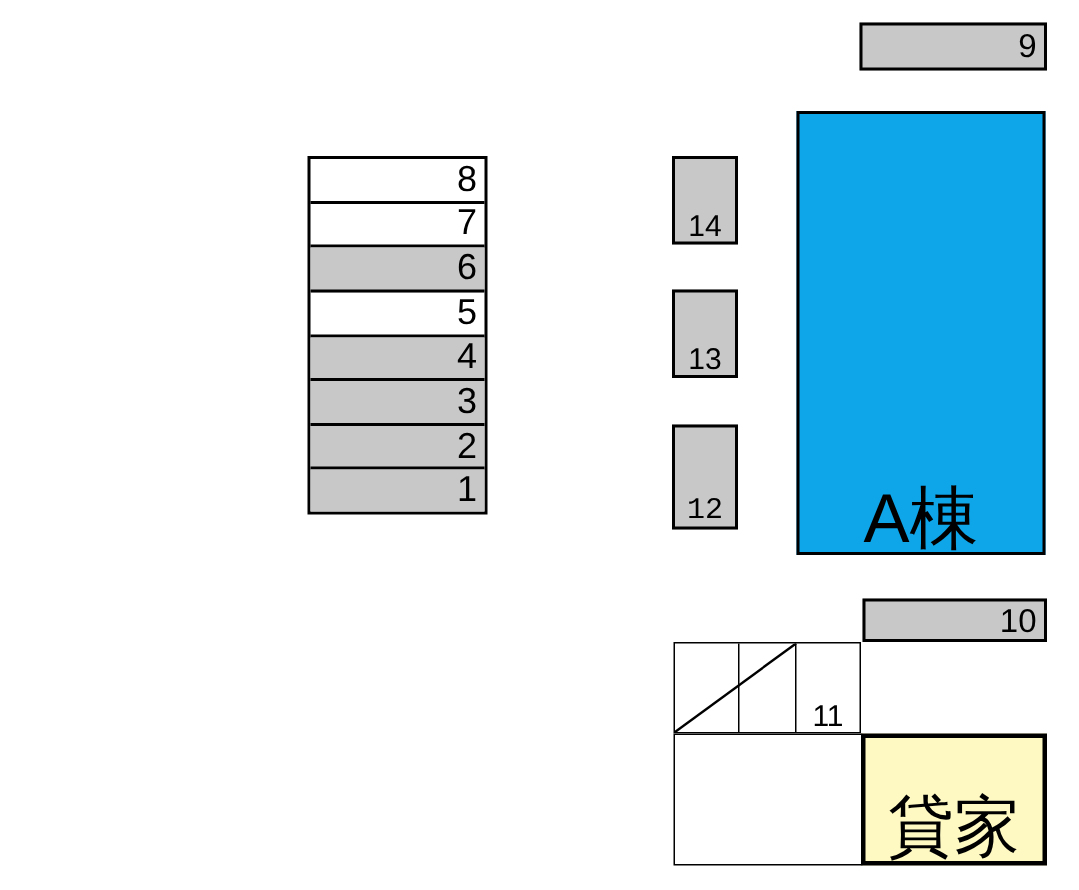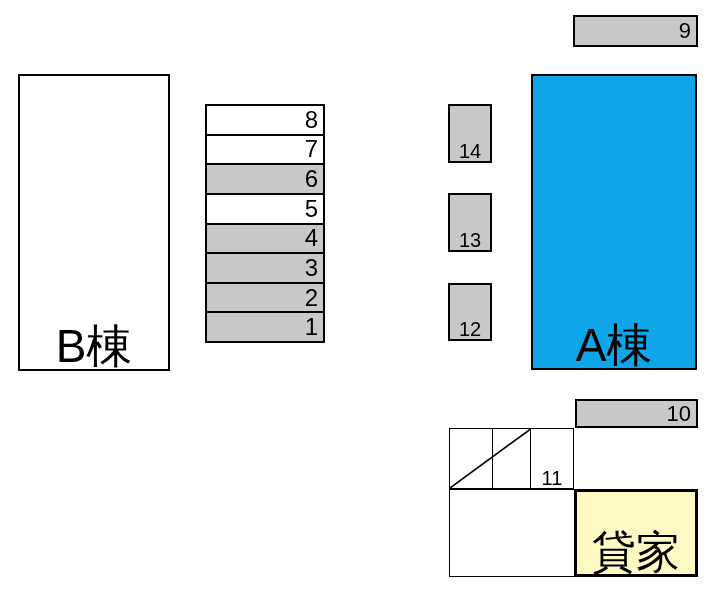--- a/index.html
+++ b/index.html
@@ -67,21 +67,21 @@
   }
 
   
   .small-stall {
     left: 448px; width: 44px;
     border: 2px solid #000;
     font-size: 20px; line-height: 1;
   }
   .stall-14 { top: 104px; height: 59px; }
   .stall-13 { top: 193px; height: 59px; }
-  .stall-12 { top: 283px; height: 58px; }
+  .stall-12 { top: 283px; height: 70px; font-family: Liberation Mono, monospace; }
 
   
   .garage-row {
     left: 449px; top: 428px; width: 125px; height: 61px;
     border: 1.5px solid #000;
     display: flex;
     background: #fff;
   }
   .garage-cell-1 { width: 43px; border-right: 1.5px solid #000; }
   .garage-cell-2 { width: 38px; border-right: 1.5px solid #000; }
@@ -104,23 +104,20 @@
     left: 574px; top: 489px; width: 124px; height: 88px;
     border: 3px solid #000; background: #fef9c3;
     font-size: 44px; line-height: 1;
   }
 </style>
 </head>
 <body>
 
 <div class="canvas">
 
-  <div class="abs building-b center">
-    <span>B棟</span>
-  </div>
 
   <div class="abs stall-column">
     <div class="stall-row num-right">
       <span>8</span>
     </div>
     <div class="stall-row num-right">
       <span>7</span>
     </div>
     <div class="stall-row num-right shaded">
       <span>6</span>

